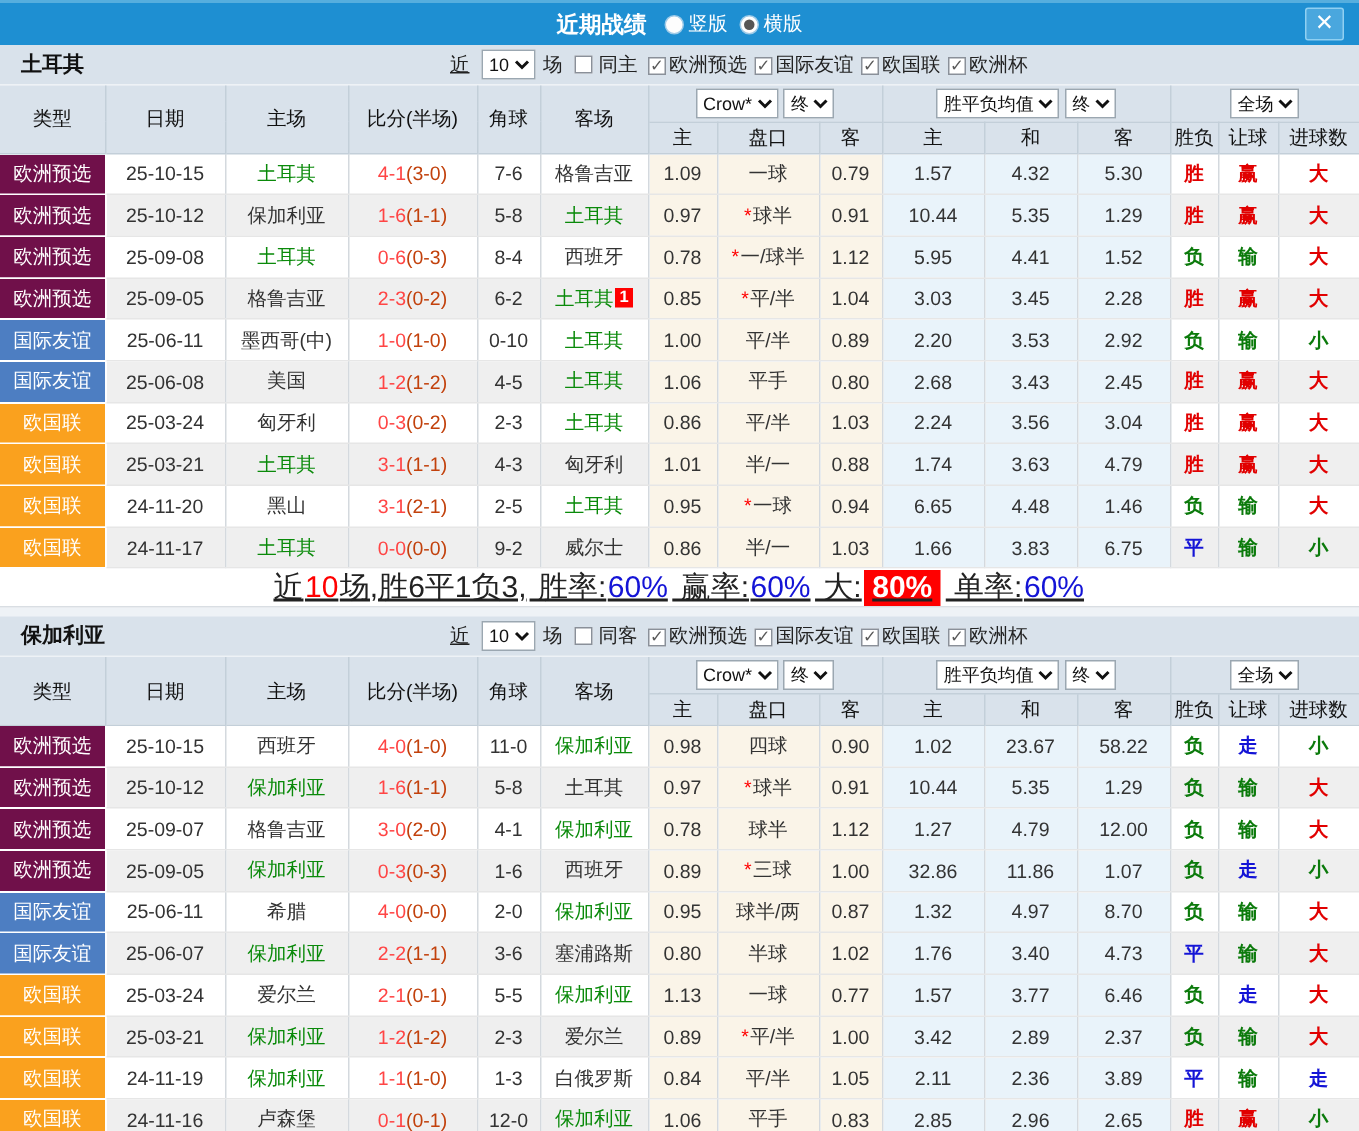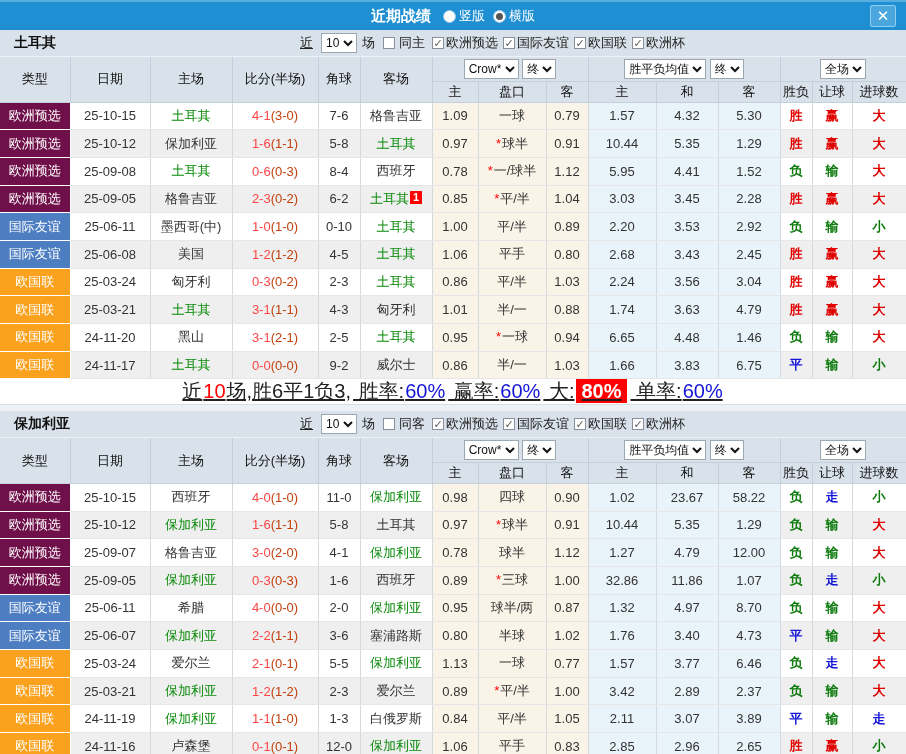--- a/index.html
+++ b/index.html
@@ -529,21 +529,21 @@
             <td class="type" style="background: rgb(250, 161, 30);">欧国联</td>
             <td class="plain">24-11-19</td>
             <td class="plain"><span class="focus-team">保加利亚</span></td>
             <td class="plain"><span class="sm">1-1</span><span class="sh">(1-0)</span></td>
             <td class="plain">1-3</td>
             <td class="plain"><span class="">白俄罗斯</span></td>
             <td class="asian">0.84</td>
             <td class="asian">平/半</td>
             <td class="asian">1.05</td>
             <td class="euro">2.11</td>
-            <td class="euro">3.07</td>
+            <td class="euro">2.36</td>
             <td class="euro">3.89</td>
             <td class="plain" style="color: rgb(20, 20, 214); font-weight: bold;">平</td>
             <td class="plain" style="color: rgb(11, 122, 11); font-weight: bold;">输</td>
             <td class="plain" style="color: rgb(20, 20, 214); font-weight: bold;">走</td>
           </tr>
           <tr class="even">
             <td class="type" style="background: rgb(250, 161, 30);">欧国联</td>
             <td class="plain">24-11-16</td>
             <td class="plain"><span class="">卢森堡</span></td>
             <td class="plain"><span class="sm">0-1</span><span class="sh">(0-1)</span></td>

